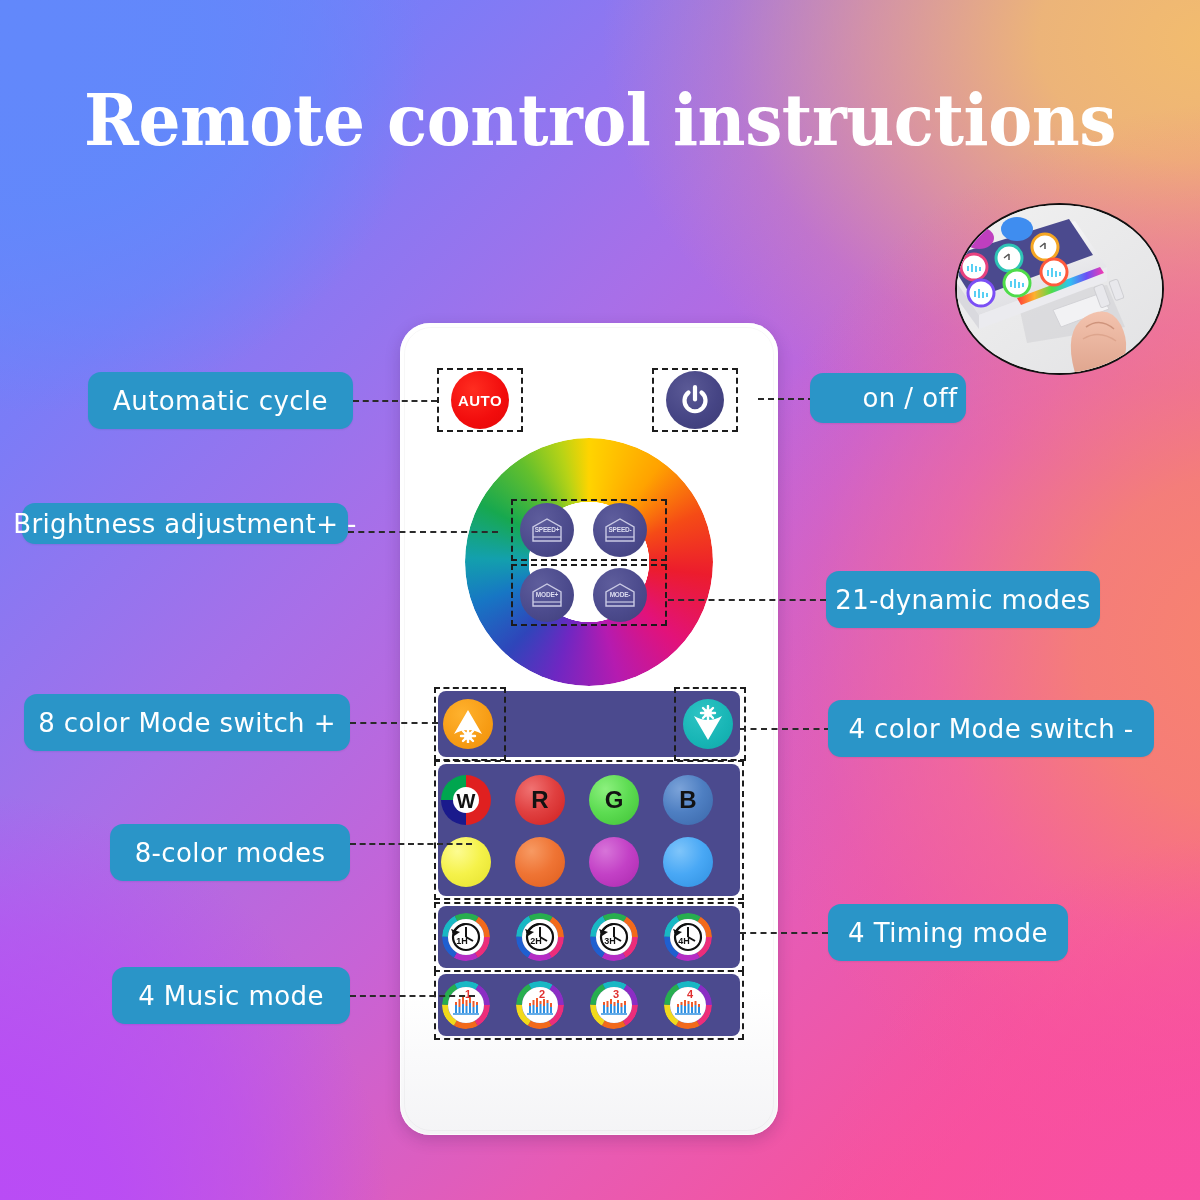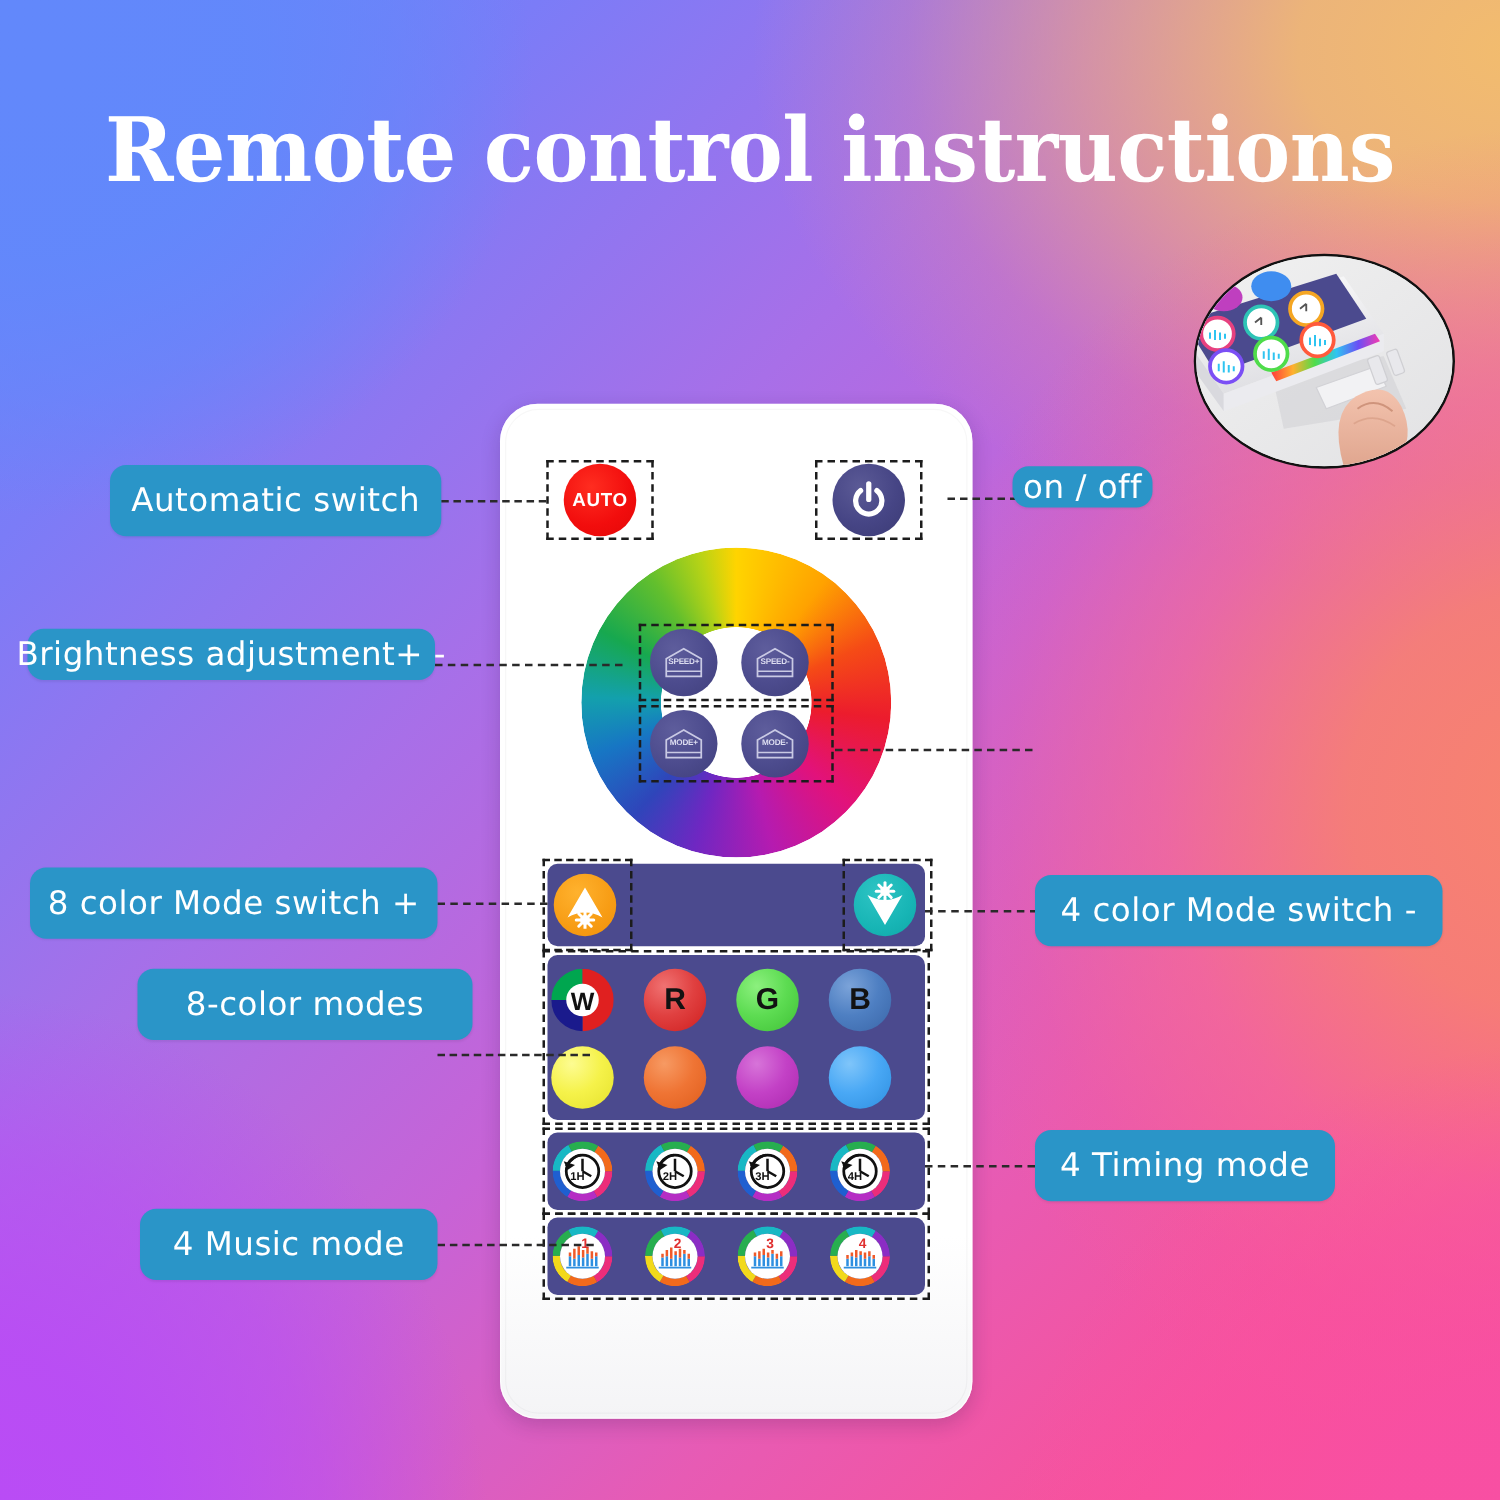--- a/index.html
+++ b/index.html
@@ -549,43 +549,46 @@
   <div class="lead" style="left:350px;top:843px;width:122px;"></div>
   <div class="lead" style="left:350px;top:995px;width:125px;"></div>
 
   <div class="lead" style="left:758px;top:398px;width:56px;"></div>
   <div class="lead" style="left:668px;top:599px;width:158px;"></div>
   <div class="lead" style="left:668px;top:598px;width:0;height:0;"></div>
   <div class="lead" style="left:740px;top:728px;width:90px;"></div>
   <div class="lead" style="left:740px;top:932px;width:88px;"></div>
 
   <div class="pill" style="left:88px;top:372px;width:265px;height:57px;">
-    <span>Automatic switch</span>
+    <span>Automatic cycle</span>
   </div>
 
   <div class="pill" style="left:22px;top:503px;width:326px;height:41px;">
     <span>Brightness adjustment+ -</span>
   </div>
 
   <div class="pill" style="left:24px;top:694px;width:326px;height:57px;">
     <span>8 color Mode switch +</span>
   </div>
 
-  <div class="pill" style="left:110px;top:775px;width:268px;height:57px;">
+  <div class="pill" style="left:110px;top:824px;width:240px;height:57px;">
     <span>8-color modes</span>
   </div>
 
   <div class="pill" style="left:112px;top:967px;width:238px;height:57px;">
     <span>4 Music mode</span>
   </div>
 
-  <div class="pill" style="left:810px;top:373px;width:112px;height:33px;">
+  <div class="pill" style="left:810px;top:373px;width:112px;height:50px;padding-left:44px;">
     <span>on / off</span>
   </div>
 
+  <div class="pill" style="left:826px;top:571px;width:274px;height:57px;">
+    <span>21-dynamic modes</span>
+  </div>
 
   <div class="pill" style="left:828px;top:700px;width:326px;height:57px;">
     <span>4 color Mode switch -</span>
   </div>
 
   <div class="pill" style="left:828px;top:904px;width:240px;height:57px;">
     <span>4 Timing mode</span>
   </div>
 
 </div>

